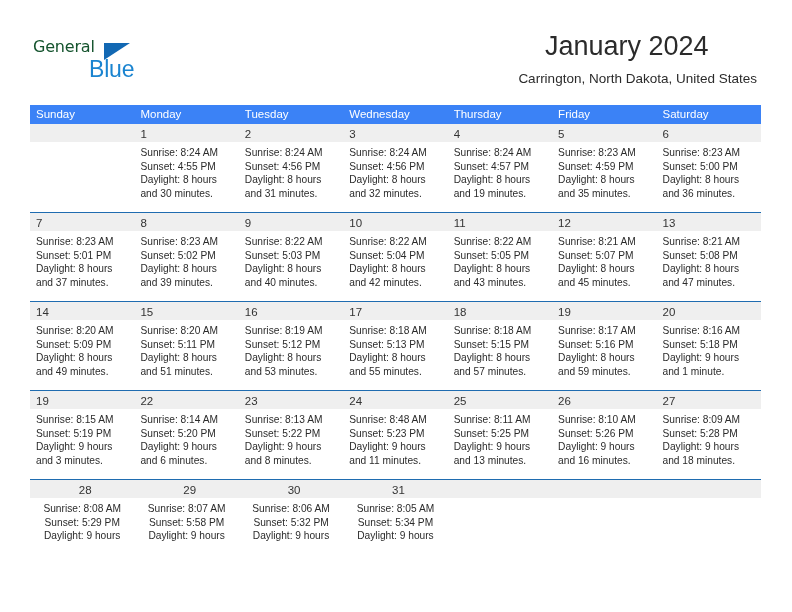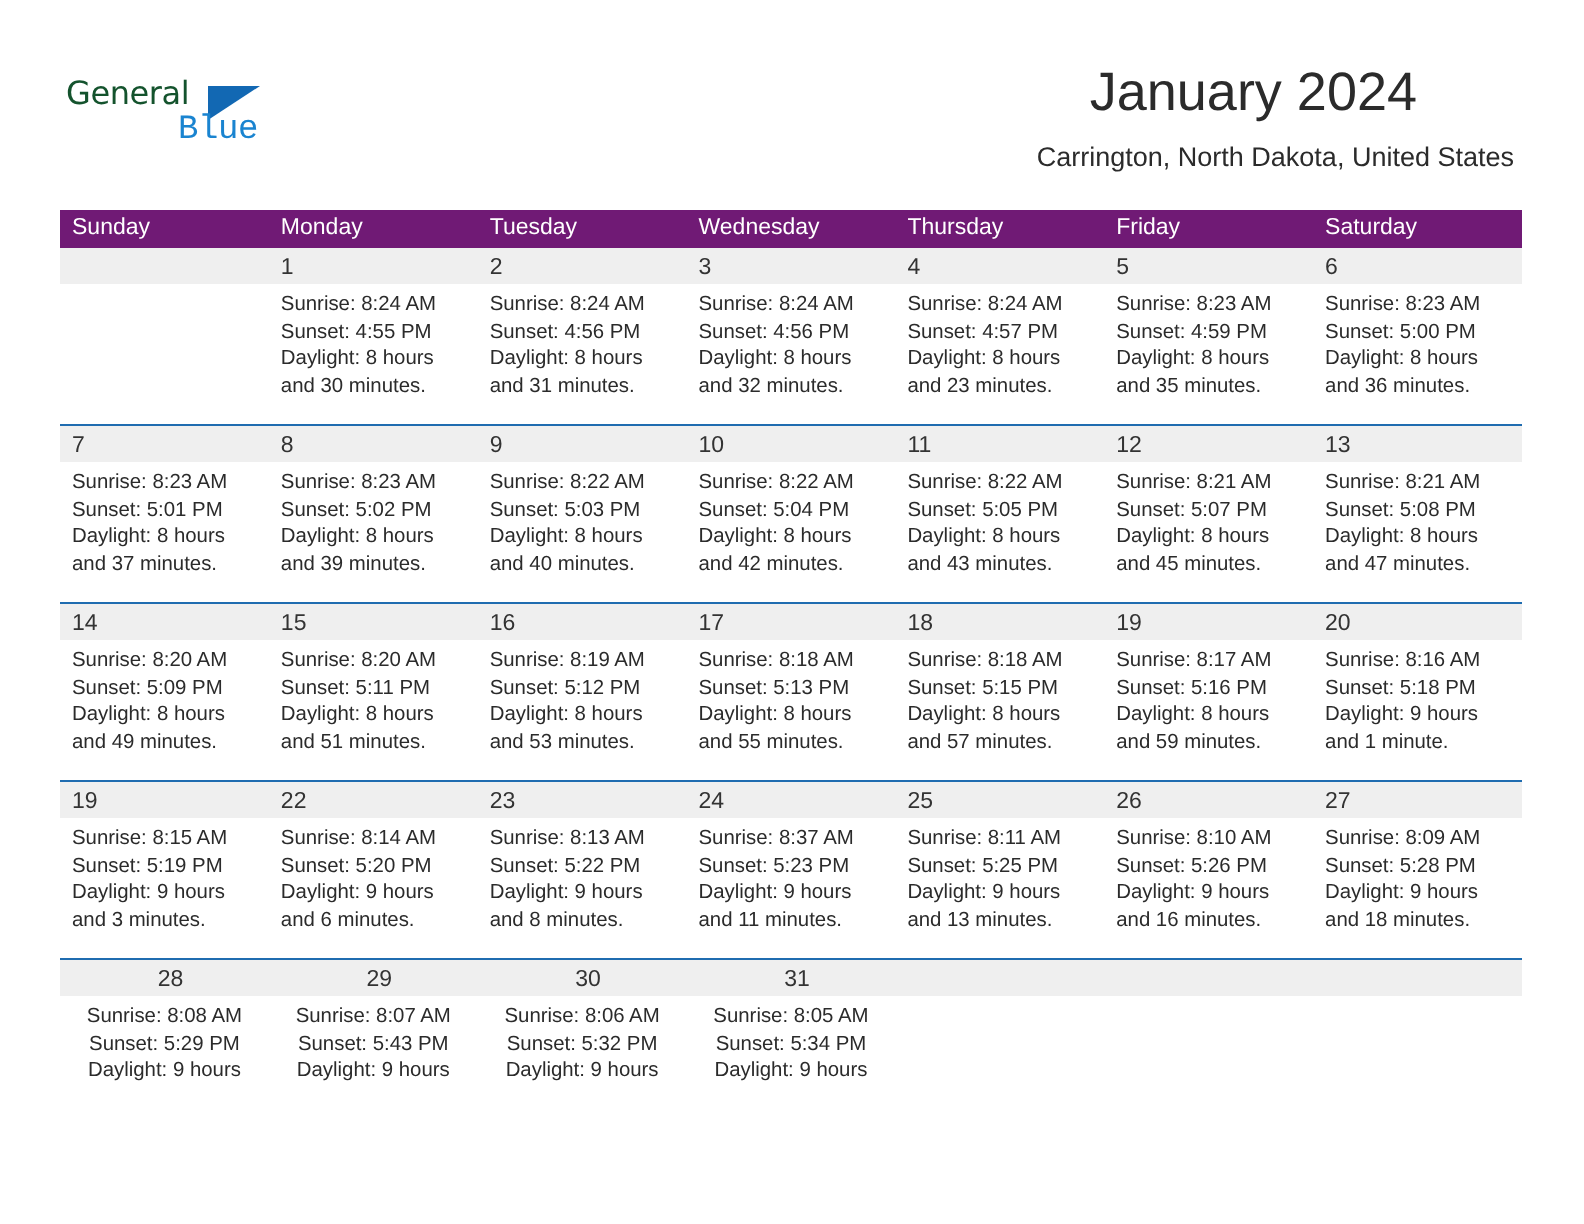--- a/index.html
+++ b/index.html
@@ -51,24 +51,24 @@
     top: 6px;
     width: 0;
     height: 0;
     border-left: 26px solid #1268b3;
     border-bottom: 17px solid transparent;
   }
   .logo-blue {
     position: absolute;
     left: 56px;
     top: 19px;
-    font-size: 17px;
+    font-size: 23px;
     letter-spacing: -0.2px;
     color: #1a84d0;
-    font-family: Liberation Mono, monospace;
+    font-family: Liberation Sans, sans-serif;
   }
 
   .title-block {
     position: absolute;
     right: 35px;
     top: 30px;
     text-align: center;
   }
   .cal-title {
     font-size: 27px;
@@ -88,21 +88,21 @@
   
   .calendar {
     position: absolute;
     left: 30px;
     top: 105px;
     width: 731px;
   }
   .dow-row {
     display: flex;
     width: 100%;
-    background: #701a75;
+    background: #3b82f6;
     height: 19px;
   }
   .dow {
     flex: 1 1 0;
     color: #ffffff;
     font-size: 11.5px;
     line-height: 19px;
     padding-left: 6px;
     box-sizing: border-box;
     white-space: nowrap;
@@ -214,21 +214,21 @@
               <div class="day-line">Daylight: 8 hours</div>
               <div class="day-line">and 32 minutes.</div>
             </div>
           </div>
           <div class="day-cell">
             <div class="day-num-strip"><span class="day-num">4</span></div>
             <div class="day-body">
               <div class="day-line">Sunrise: 8:24 AM</div>
               <div class="day-line">Sunset: 4:57 PM</div>
               <div class="day-line">Daylight: 8 hours</div>
-              <div class="day-line">and 23 minutes.</div>
+              <div class="day-line">and 19 minutes.</div>
             </div>
           </div>
           <div class="day-cell">
             <div class="day-num-strip"><span class="day-num">5</span></div>
             <div class="day-body">
               <div class="day-line">Sunrise: 8:23 AM</div>
               <div class="day-line">Sunset: 4:59 PM</div>
               <div class="day-line">Daylight: 8 hours</div>
               <div class="day-line">and 35 minutes.</div>
             </div>
@@ -397,21 +397,21 @@
             <div class="day-body">
               <div class="day-line">Sunrise: 8:13 AM</div>
               <div class="day-line">Sunset: 5:22 PM</div>
               <div class="day-line">Daylight: 9 hours</div>
               <div class="day-line">and 8 minutes.</div>
             </div>
           </div>
           <div class="day-cell">
             <div class="day-num-strip"><span class="day-num">24</span></div>
             <div class="day-body">
-              <div class="day-line">Sunrise: 8:37 AM</div>
+              <div class="day-line">Sunrise: 8:48 AM</div>
               <div class="day-line">Sunset: 5:23 PM</div>
               <div class="day-line">Daylight: 9 hours</div>
               <div class="day-line">and 11 minutes.</div>
             </div>
           </div>
           <div class="day-cell">
             <div class="day-num-strip"><span class="day-num">25</span></div>
             <div class="day-body">
               <div class="day-line">Sunrise: 8:11 AM</div>
               <div class="day-line">Sunset: 5:25 PM</div>
@@ -444,21 +444,21 @@
             <div class="day-body">
               <div class="day-line">Sunrise: 8:08 AM</div>
               <div class="day-line">Sunset: 5:29 PM</div>
               <div class="day-line">Daylight: 9 hours</div>
             </div>
           </div>
           <div class="day-cell">
             <div class="day-num-strip"><span class="day-num">29</span></div>
             <div class="day-body">
               <div class="day-line">Sunrise: 8:07 AM</div>
-              <div class="day-line">Sunset: 5:43 PM</div>
+              <div class="day-line">Sunset: 5:58 PM</div>
               <div class="day-line">Daylight: 9 hours</div>
             </div>
           </div>
           <div class="day-cell">
             <div class="day-num-strip"><span class="day-num">30</span></div>
             <div class="day-body">
               <div class="day-line">Sunrise: 8:06 AM</div>
               <div class="day-line">Sunset: 5:32 PM</div>
               <div class="day-line">Daylight: 9 hours</div>
             </div>

